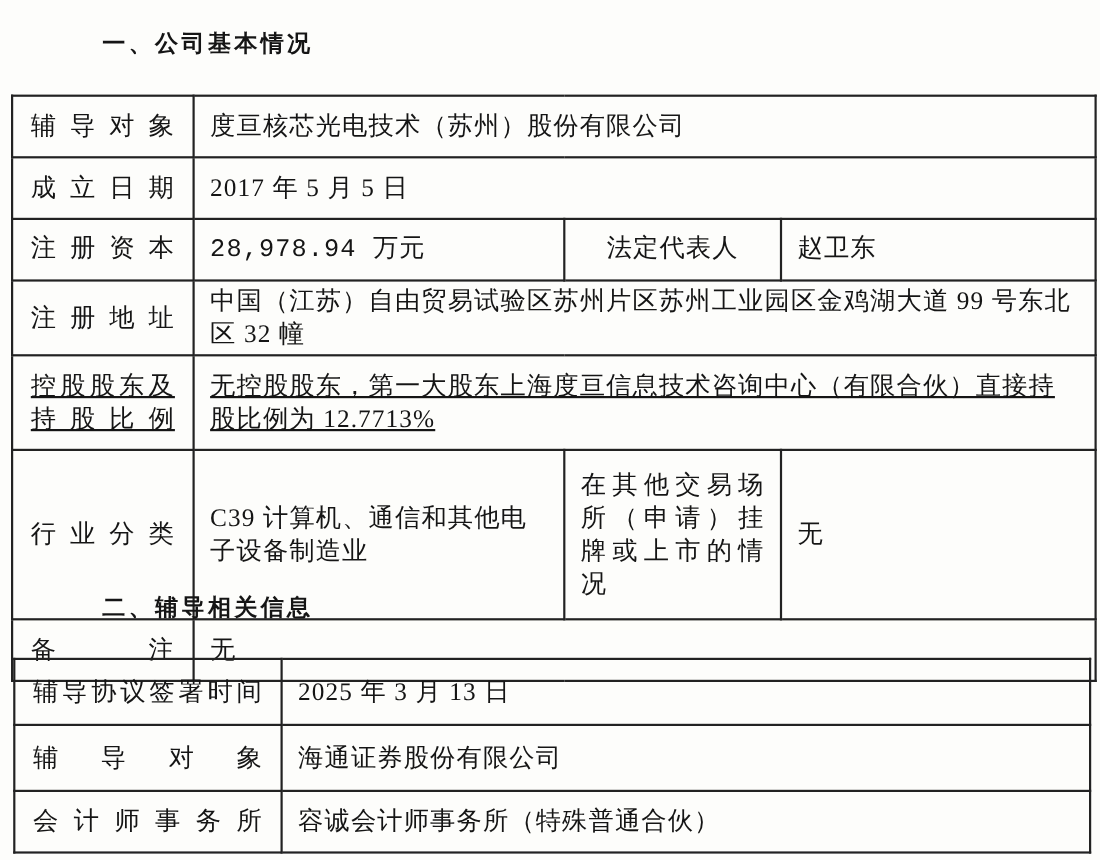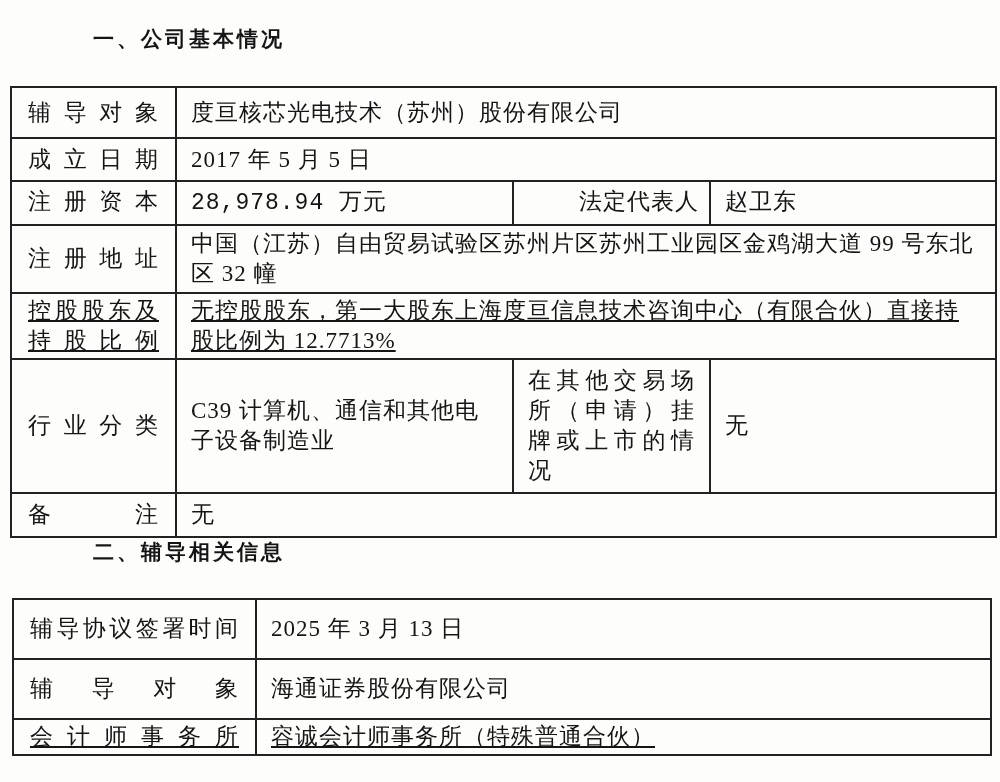--- a/index.html
+++ b/index.html
@@ -41,49 +41,49 @@
   #table2{left:12px;top:598px;width:978px;}
   table.doc td{
     border:2px solid var(--border);
     font-size:23px;
     letter-spacing:1px;
     line-height:30px;
     vertical-align:middle;
     overflow:hidden;
   }
   td.lbl{
-    padding:0 16px;
+    padding:12px 16px;
     text-align:justify;
     text-align-last:justify;
     border-radius:20px;
   }
   td.lbl2c{
     padding:0 10px;
-    text-align:right;
+    text-align:center;
   }
   td.lbl2j{
-    padding:6px 14px;
+    padding:16px 14px;
     text-align:justify;
     text-align-last:justify;
   }
   td.val{
     padding:2px 14px;
     text-align:left;
   }
   
   #table1 tr.r0{height:51px;}
   #table1 tr.r1{height:43px;}
   #table1 tr.r2{height:44px;font-family:Liberation Mono, monospace;}
   #table1 tr.r3{height:68px;margin-left:33px;}
   #table1 tr.r4{height:50px;text-decoration:underline;}
   #table1 tr.r5{height:101px;}
   #table1 tr.r6{height:44px;}
   
   #table2 tr{height:60px;}
-  #table2 tr.last{height:29px;text-decoration:underline;}
+  #table2 tr.last{height:29px;}
 </style>
 </head>
 <body>
 
 <div class="page">
 
   <h1 class="sec-title" id="title1">一、公司基本情况</h1>
 
   <table class="doc" id="table1">
     <colgroup>

